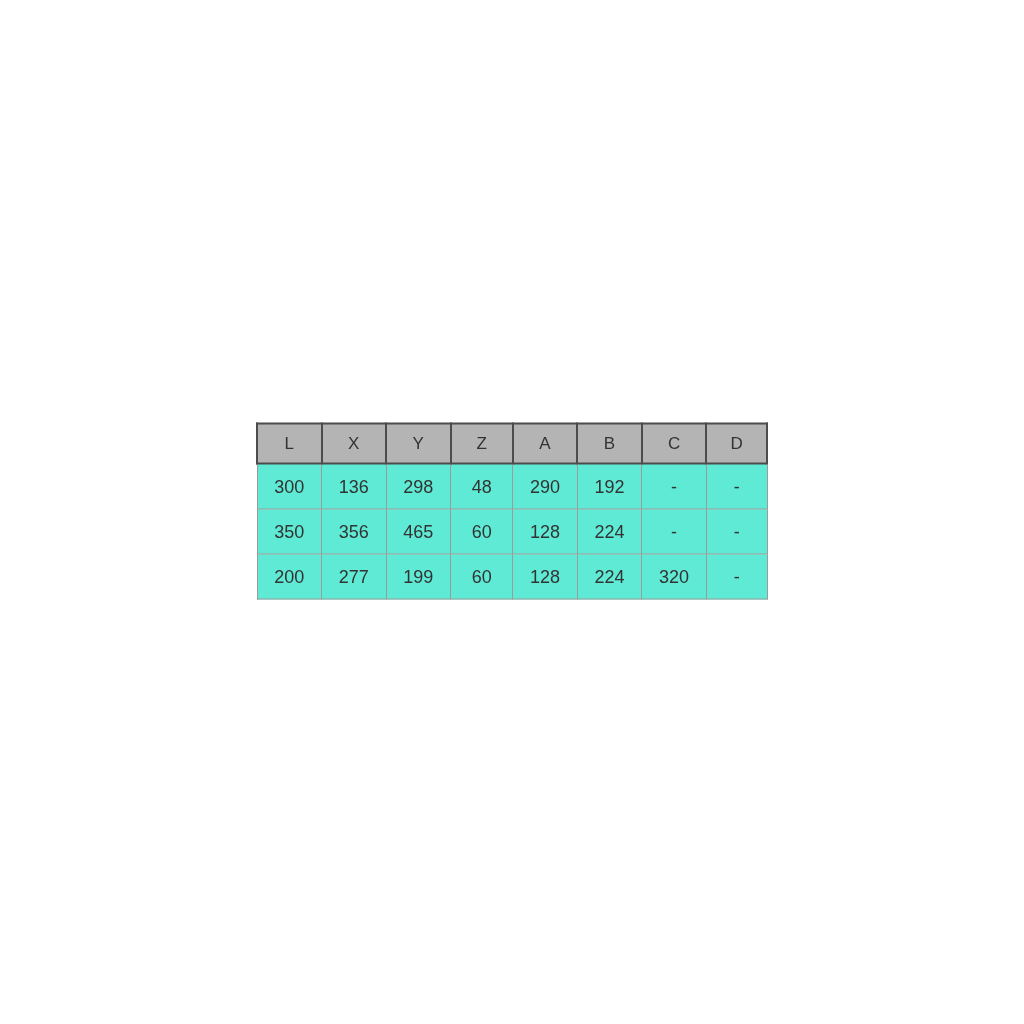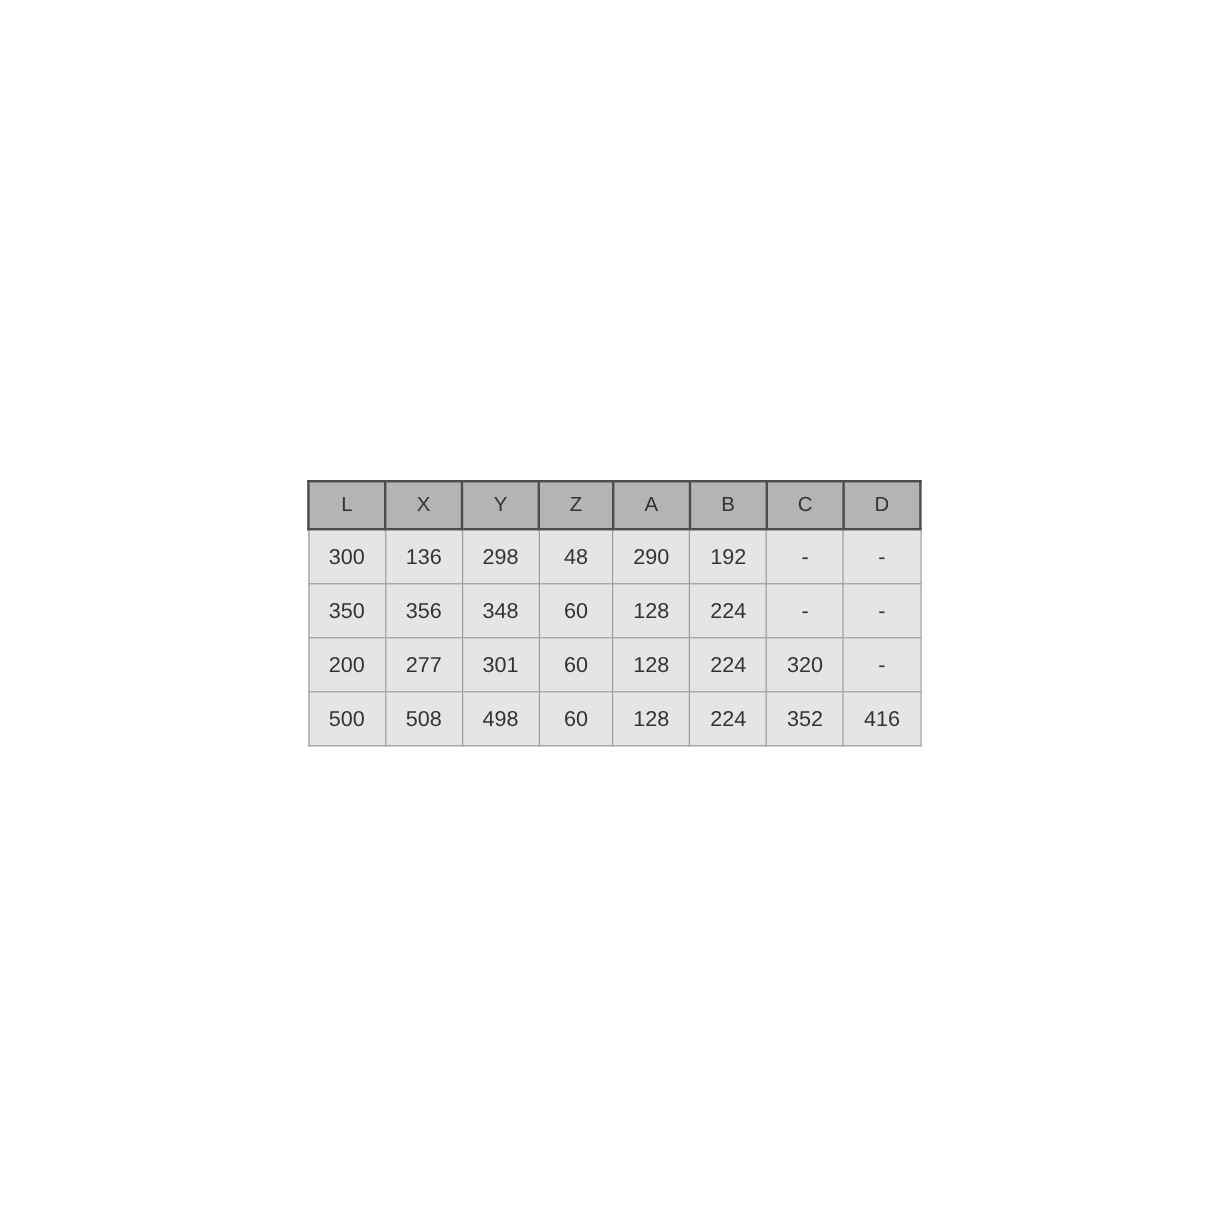--- a/index.html
+++ b/index.html
@@ -33,21 +33,21 @@
     border: 2px solid #4c4c4c;
     font-size: 17px;
     font-weight: 400;
     color: #333333;
     text-align: center;
     vertical-align: middle;
   }
   table.dim-table td {
     width: 70px;
     height: 42px;
-    background: #e5e5e5;
+    background: #5eead4;
     border: 1px solid #9b9b9b;
     font-size: 18px;
     font-weight: 400;
     color: #333333;
     text-align: center;
     vertical-align: middle;
   }
 </style>
 </head>
 <body>
@@ -74,43 +74,33 @@
             <td>298</td>
             <td>48</td>
             <td>290</td>
             <td>192</td>
             <td>-</td>
             <td>-</td>
           </tr>
           <tr>
             <td>350</td>
             <td>356</td>
-            <td>348</td>
+            <td>465</td>
             <td>60</td>
             <td>128</td>
             <td>224</td>
             <td>-</td>
             <td>-</td>
           </tr>
           <tr>
             <td>200</td>
             <td>277</td>
-            <td>301</td>
+            <td>199</td>
             <td>60</td>
             <td>128</td>
             <td>224</td>
             <td>320</td>
             <td>-</td>
-          </tr>
-          <tr>
-            <td>500</td>
-            <td>508</td>
-            <td>498</td>
-            <td>60</td>
-            <td>128</td>
-            <td>224</td>
-            <td>352</td>
-            <td>416</td>
           </tr>
         </tbody>
     </table>
   </div>
 </div>
 
 </body></html>

